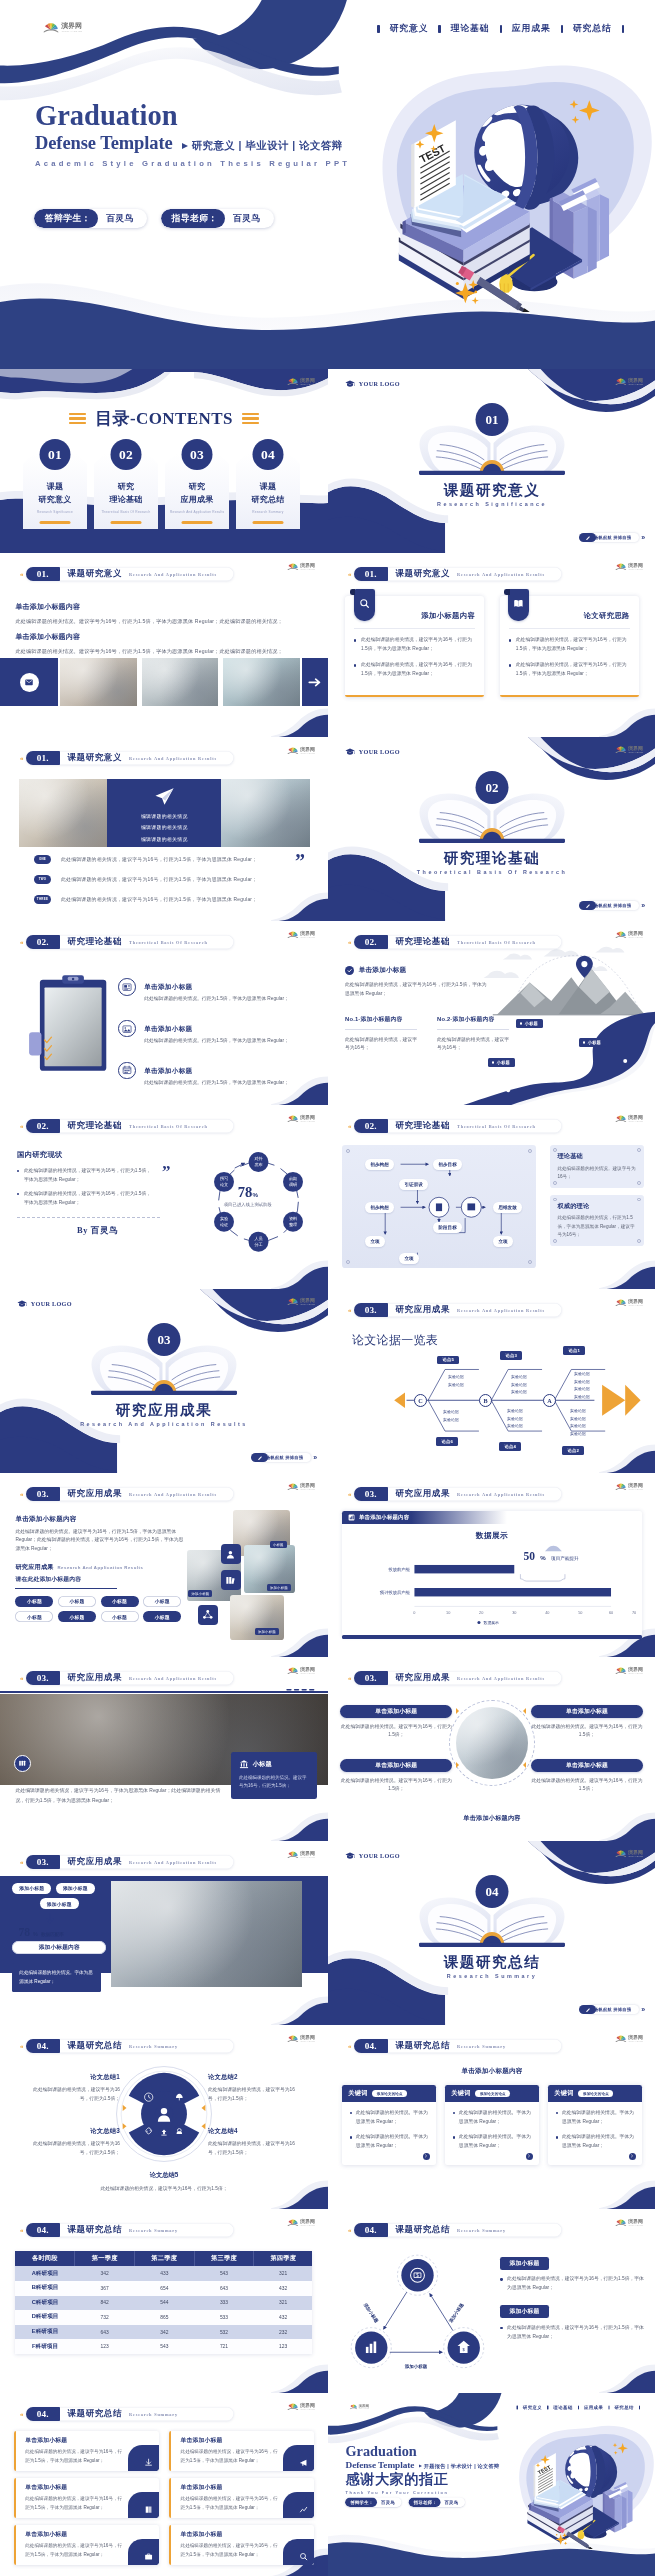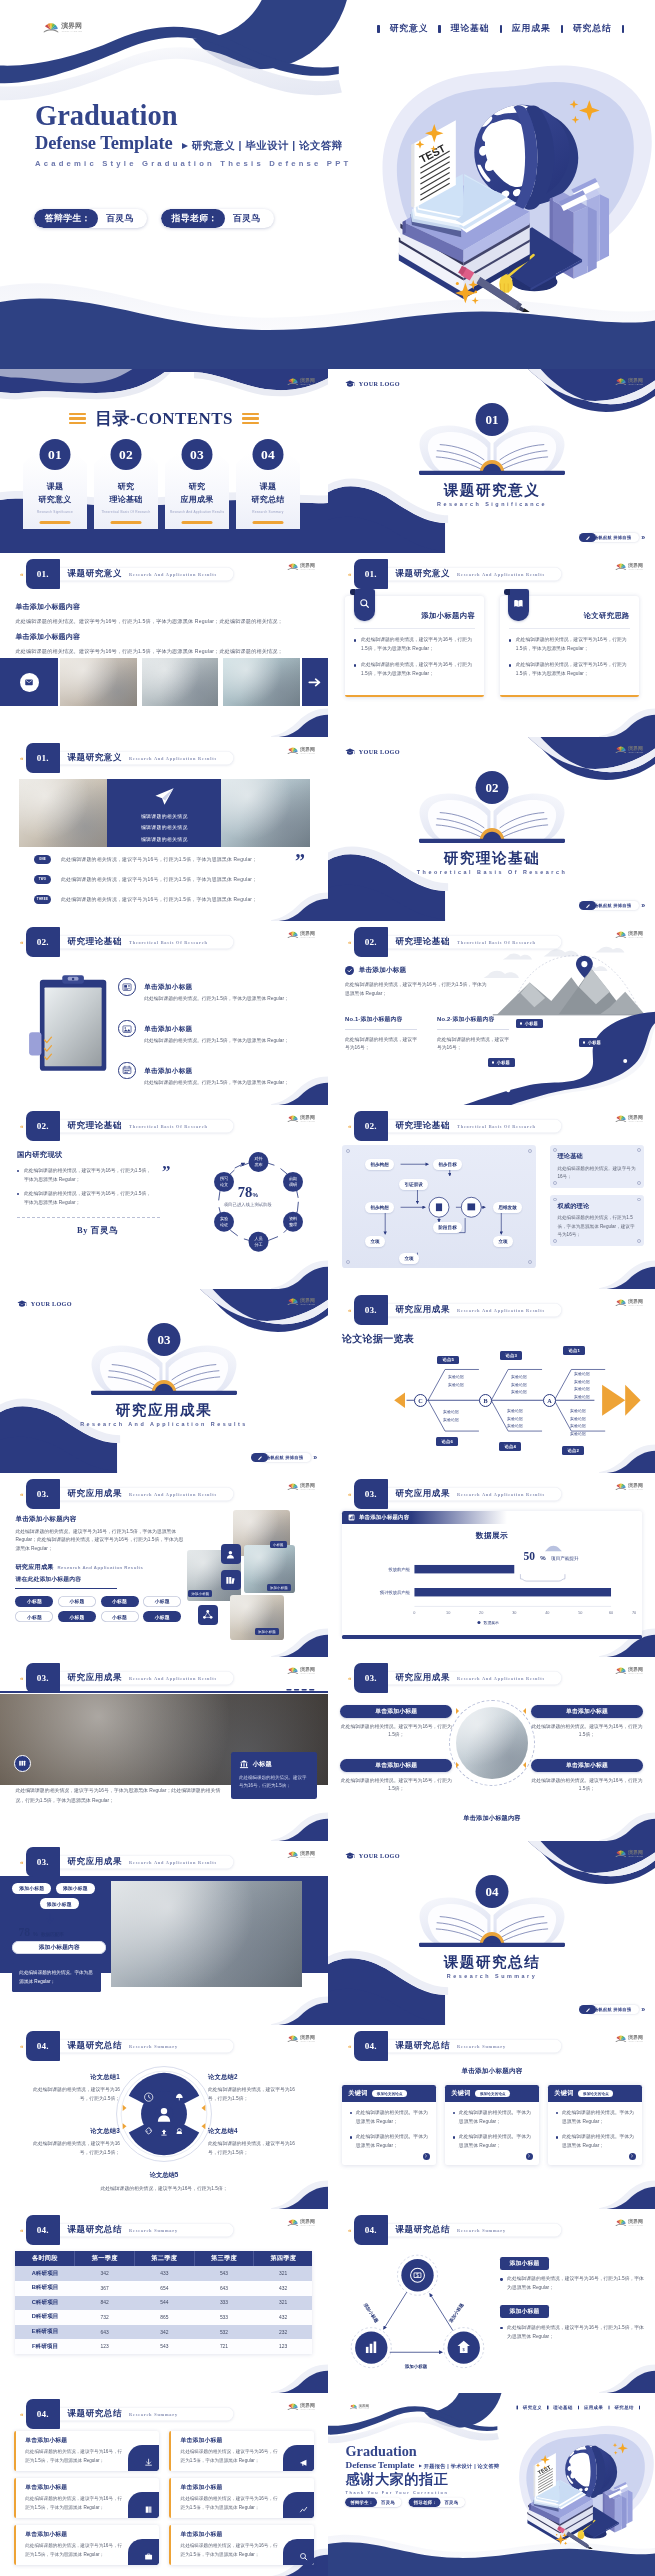--- a/index.html
+++ b/index.html
@@ -57,21 +57,21 @@
 .dv-en{position:absolute;left:0;right:0;top:132px;text-align:center;font-size:5.4px;font-weight:700;color:#55609a;letter-spacing:2.5px;z-index:6}
 .dv-foot{position:absolute;right:10.8px;bottom:10.8px;display:flex;align-items:center;gap:2.3px;z-index:6}
 .dv-foot .fp{height:9.2px;border-radius:4.6px;background:#fff;box-shadow:0 0 2.3px rgba(40,55,120,.22);padding:0 7.7px;font-size:4.2px;font-weight:700;color:#2b3a80;display:flex;align-items:center;letter-spacing:0.3px}
 .dv-foot .fb{width:17px;height:9.2px;border-radius:4.6px;background:#2b3a80;display:flex;align-items:center;justify-content:center;margin-left:-7px}
 .dv-foot .fc{font-size:7px;color:#2b3a80;font-weight:700;line-height:1}
 
 .ct{background:#fff}
 .hdr{position:absolute;left:20px;top:14px;display:flex;align-items:center;gap:1.5px;z-index:8}
 .hdr-chev{color:#eea336;font-size:6.2px;font-weight:700;line-height:1;margin-right:0.8px}
 .hdr-pill{height:14px;border-radius:7px;background:#fff;box-shadow:0 0 0 0.6px #eceef4 inset,0 0.8px 2.3px rgba(40,55,120,.10);display:flex;align-items:center;position:relative}
-.hdr-num{background:#2b3a80;color:#fff;font-family:"Liberation Serif",serif;font-size:9.2px;font-weight:700;height:30px;min-width:34px;border-radius:7px 0.8px 0.8px 7px;display:flex;align-items:center;justify-content:center;letter-spacing:0.2px;padding-bottom:0.8px}
+.hdr-num{background:#2b3a80;color:#fff;font-family:"Liberation Serif",serif;font-size:9.2px;font-weight:700;height:14px;min-width:34px;border-radius:7px 0.8px 0.8px 7px;display:flex;align-items:center;justify-content:center;letter-spacing:0.2px;padding-bottom:0.8px}
 .hdr-cn{font-family:"Liberation Serif",serif;font-size:8.5px;font-weight:700;color:#253575;margin-left:7.7px;letter-spacing:0.6px;white-space:nowrap}
 .hdr-en{font-family:"Liberation Serif",serif;font-size:4.3px;font-weight:700;color:#8890b5;margin-left:7px;letter-spacing:0.8px;white-space:nowrap}
 .hdr-logo{position:absolute;right:7.7px;top:8.5px;z-index:8}
 .hdr-pill-w{width:208px}
 .ctbg{position:absolute;left:0;top:0;width:100%;height:100%}
 
 .ph{background:linear-gradient(135deg,#cfd3d8 0%,#b3b8bf 45%,#9aa0a8 100%);position:relative;overflow:hidden}
 .ph::after{content:"";position:absolute;left:0;top:0;right:0;bottom:0;background:radial-gradient(circle at 30% 25%,rgba(255,255,255,.5),rgba(255,255,255,0) 55%),radial-gradient(circle at 75% 70%,rgba(120,130,145,.45),rgba(255,255,255,0) 60%)}
 .ph1{background:linear-gradient(140deg,#e8e4dd 0%,#c6bdb2 50%,#8e8579 100%)}
 .ph2{background:linear-gradient(140deg,#dfe4e6 0%,#b7c0c4 45%,#7e888d 100%)}
@@ -137,21 +137,21 @@
 .s2c-pct .pl{font-size:4.2px;color:#4e5677;margin-top:1.5px;letter-spacing:0.2px;white-space:nowrap}
 
 .s2d-flow{position:absolute;left:14px;top:40px;width:194px;height:123px;background:linear-gradient(180deg,#e8ecf8 0%,#dfe4f3 100%);border-radius:3.1px;z-index:5}
 .s2d-cards{position:absolute;right:12.3px;top:40px;width:94px;z-index:5}
 .s2d-card{background:#e8ecf8;border-radius:3.1px;padding:7px 7.7px;margin-bottom:6.2px;position:relative}
 .s2d-ct{font-size:6.2px;font-weight:700;color:#253575;letter-spacing:0.2px}
 .s2d-cp{font-size:4.6px;color:#5b6173;line-height:1.8;margin-top:3.8px}
 .s2d-corner{position:absolute;width:3.8px;height:3.8px;border-radius:50%;border:0.8px solid #a9b0cd}
 .s2d-node{position:absolute;background:#fff;border-radius:5.4px;box-shadow:0 0.8px 1.5px rgba(40,55,120,.16);font-size:4.6px;font-weight:700;color:#253575;display:flex;align-items:center;justify-content:center;height:10.8px;padding:0 5.4px;white-space:nowrap}
 
-.s3a-t{position:absolute;left:14px;top:43px;font-size:10px;font-weight:700;color:#253575;letter-spacing:0.3px;z-index:6}
+.s3a-t{position:absolute;left:24px;top:43px;font-size:12px;font-weight:400;color:#253575;letter-spacing:0.3px;z-index:6}
 .fish{position:absolute;left:0;top:45px;width:328px;height:131px;z-index:5}
 .fb{position:absolute;background:#2b3a80;color:#fff;font-size:4.3px;font-weight:700;border-radius:1.5px;padding:1.9px 5.4px;letter-spacing:0.2px;white-space:nowrap}
 .fs{position:absolute;font-size:3.8px;color:#253575;white-space:nowrap;letter-spacing:0.2px}
 .fl{position:absolute;width:13px;height:13px;border-radius:50%;background:#fff;border:0.9px solid #2b3a80;color:#253575;font-family:"Liberation Serif",serif;font-size:6.2px;font-weight:700;display:flex;align-items:center;justify-content:center}
 
 .s3b-l{position:absolute;left:15.4px;top:42px;width:168px;z-index:5}
 .s3b-t{font-size:6.6px;font-weight:700;color:#253575;letter-spacing:0.2px}
 .s3b-p{font-size:4.8px;color:#5b6173;line-height:1.8;margin-top:3.8px}
 .s3b-t2{font-size:6.2px;font-weight:700;color:#253575;margin-top:9.2px;letter-spacing:0.2px}
 .s3b-t2 em{font-style:normal;font-size:4.3px;color:#8890b5;margin-left:3.8px;letter-spacing:0.5px}
@@ -444,21 +444,21 @@
       </div>
 <div class="hero-body">
   <div class="hero-l1">Graduation</div>
   <div class="hero-row2">
     <div class="hero-l2">Defense Template</div>
     <div class="hero-tag">
             <span class="hero-tri"></span>
             <span>研究意义 | 毕业设计 | 论文答辩</span>
           </div>
   </div>
-  <div class="hero-l4">Academic Style Graduation Thesis Defense PPT</div>
+  <div class="hero-l4">Academic Style Graduation Thesis Regular PPT</div>
 </div>
 <div class="hero-pills">
   <div class="pill">
           <span class="pl">答辩学生：</span>
           <span class="pv">百灵鸟</span>
         </div>
   <div class="pill">
           <span class="pl">指导老师：</span>
           <span class="pv">百灵鸟</span>
         </div>

